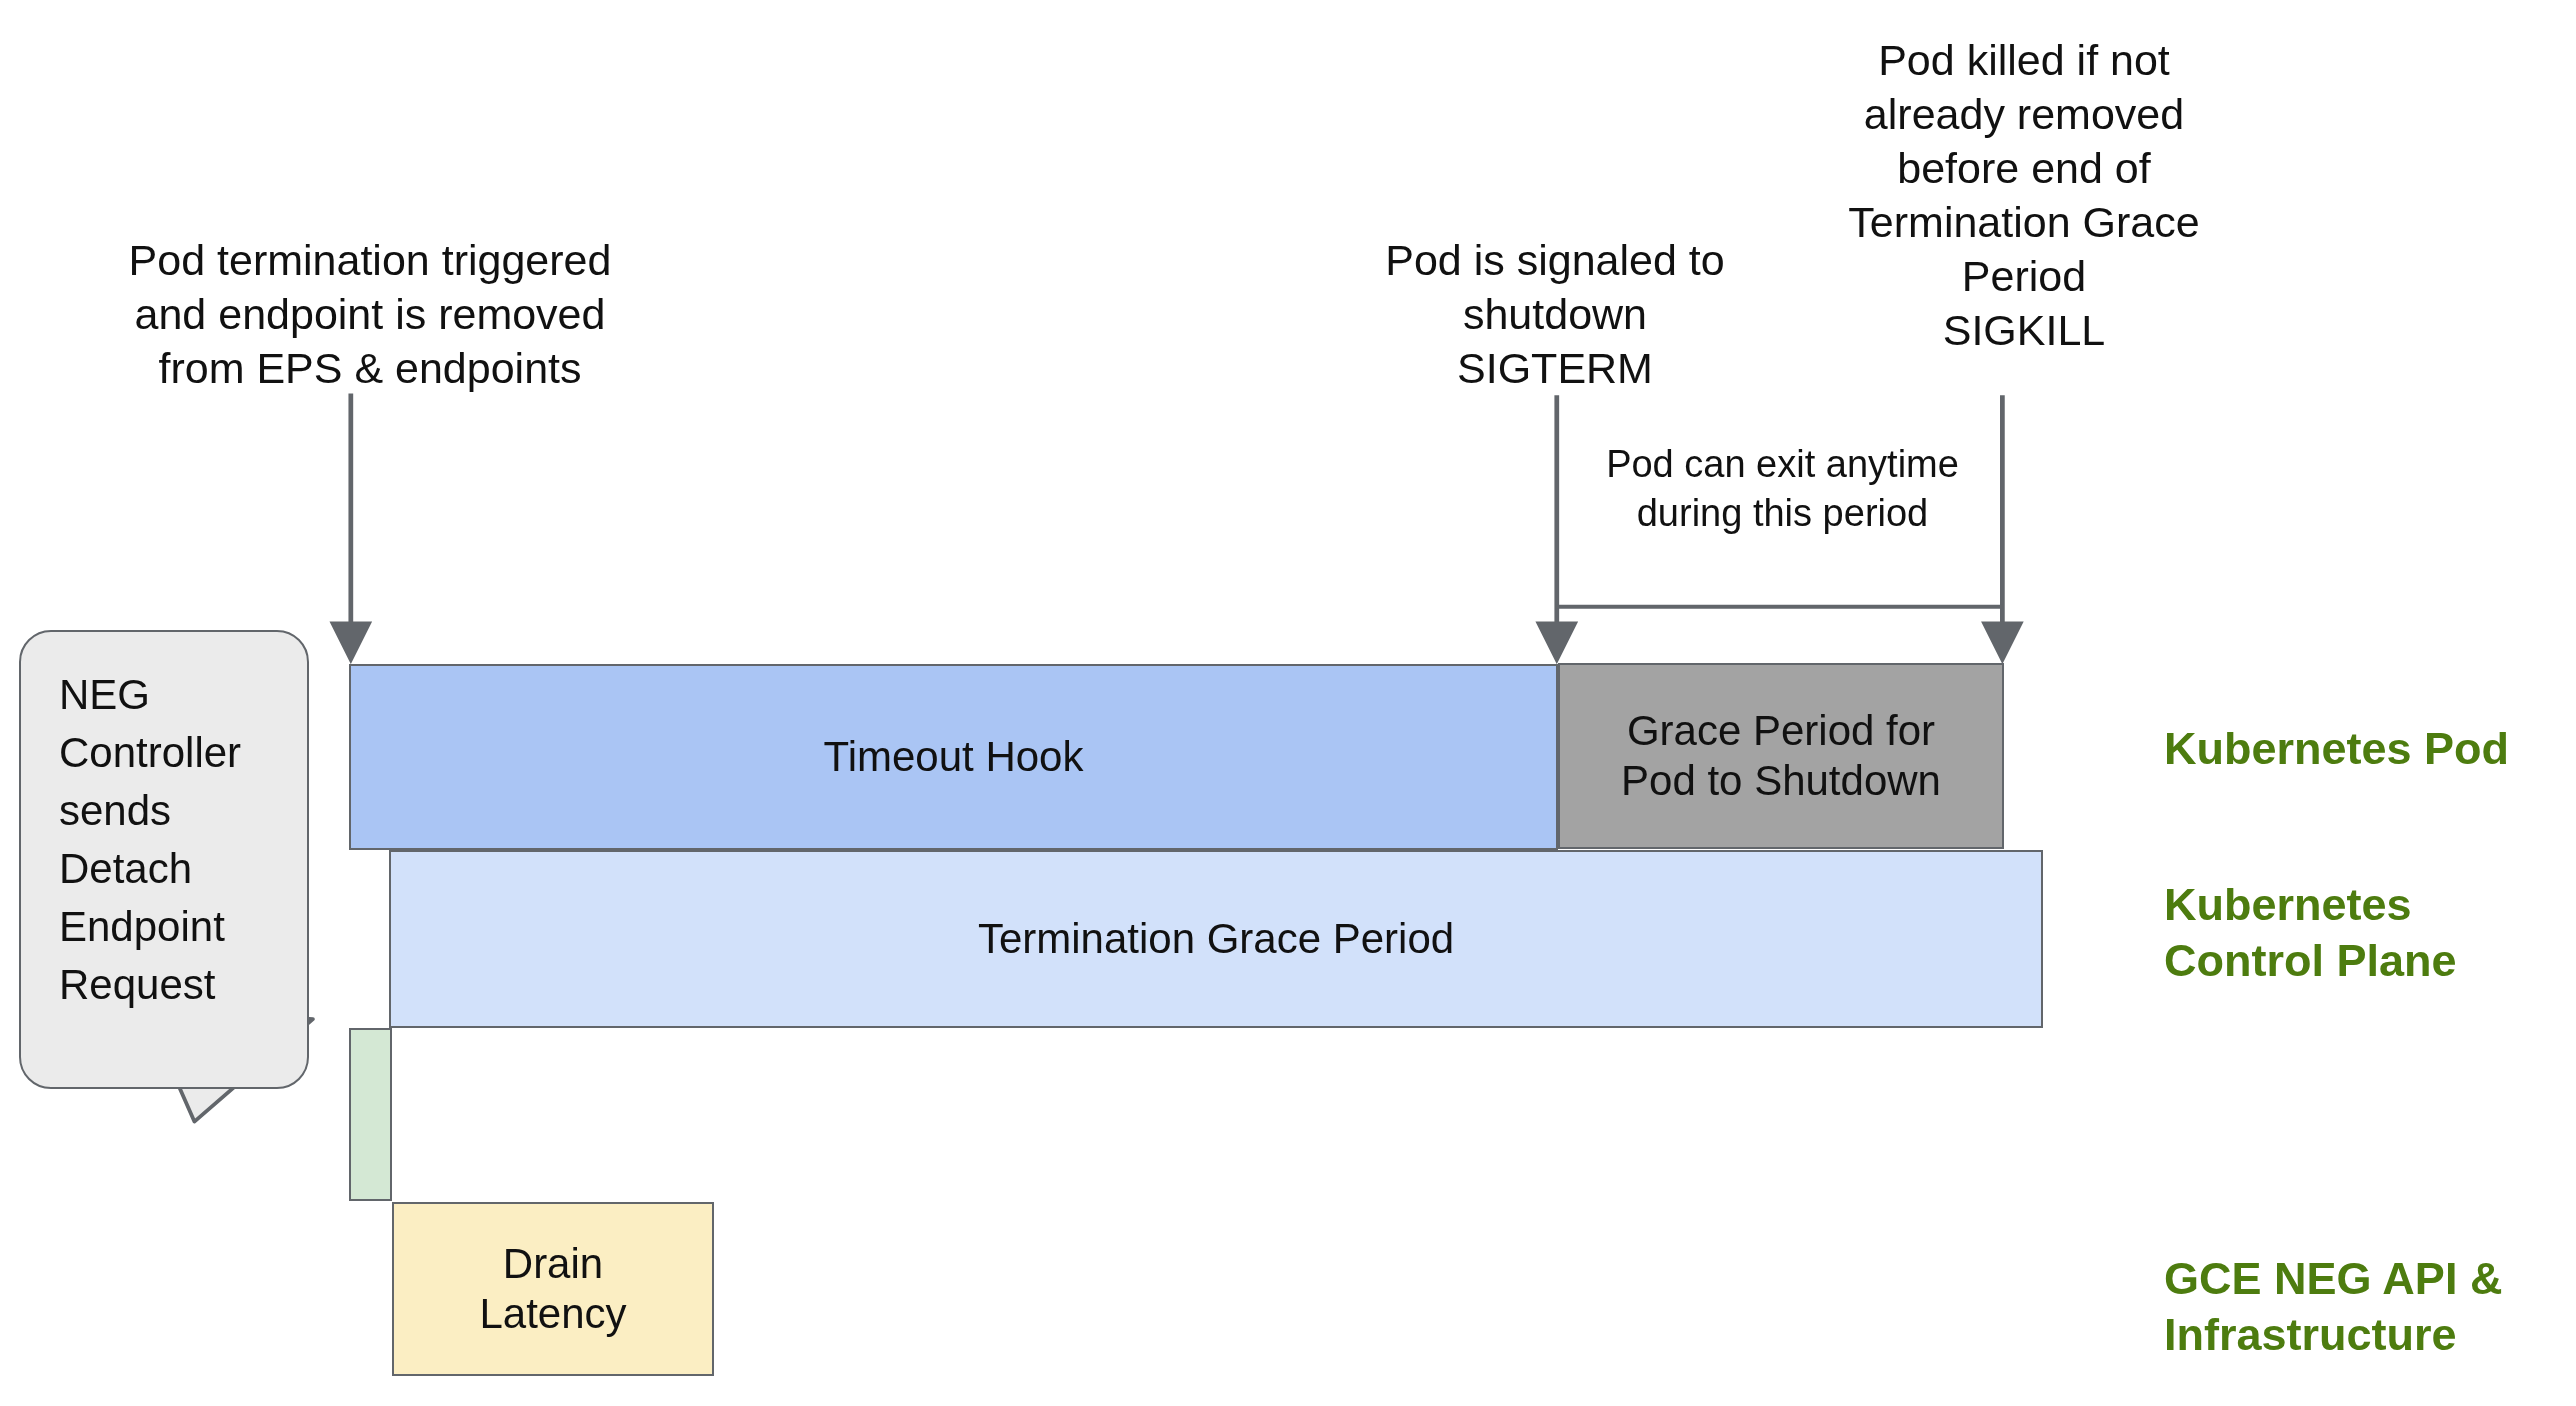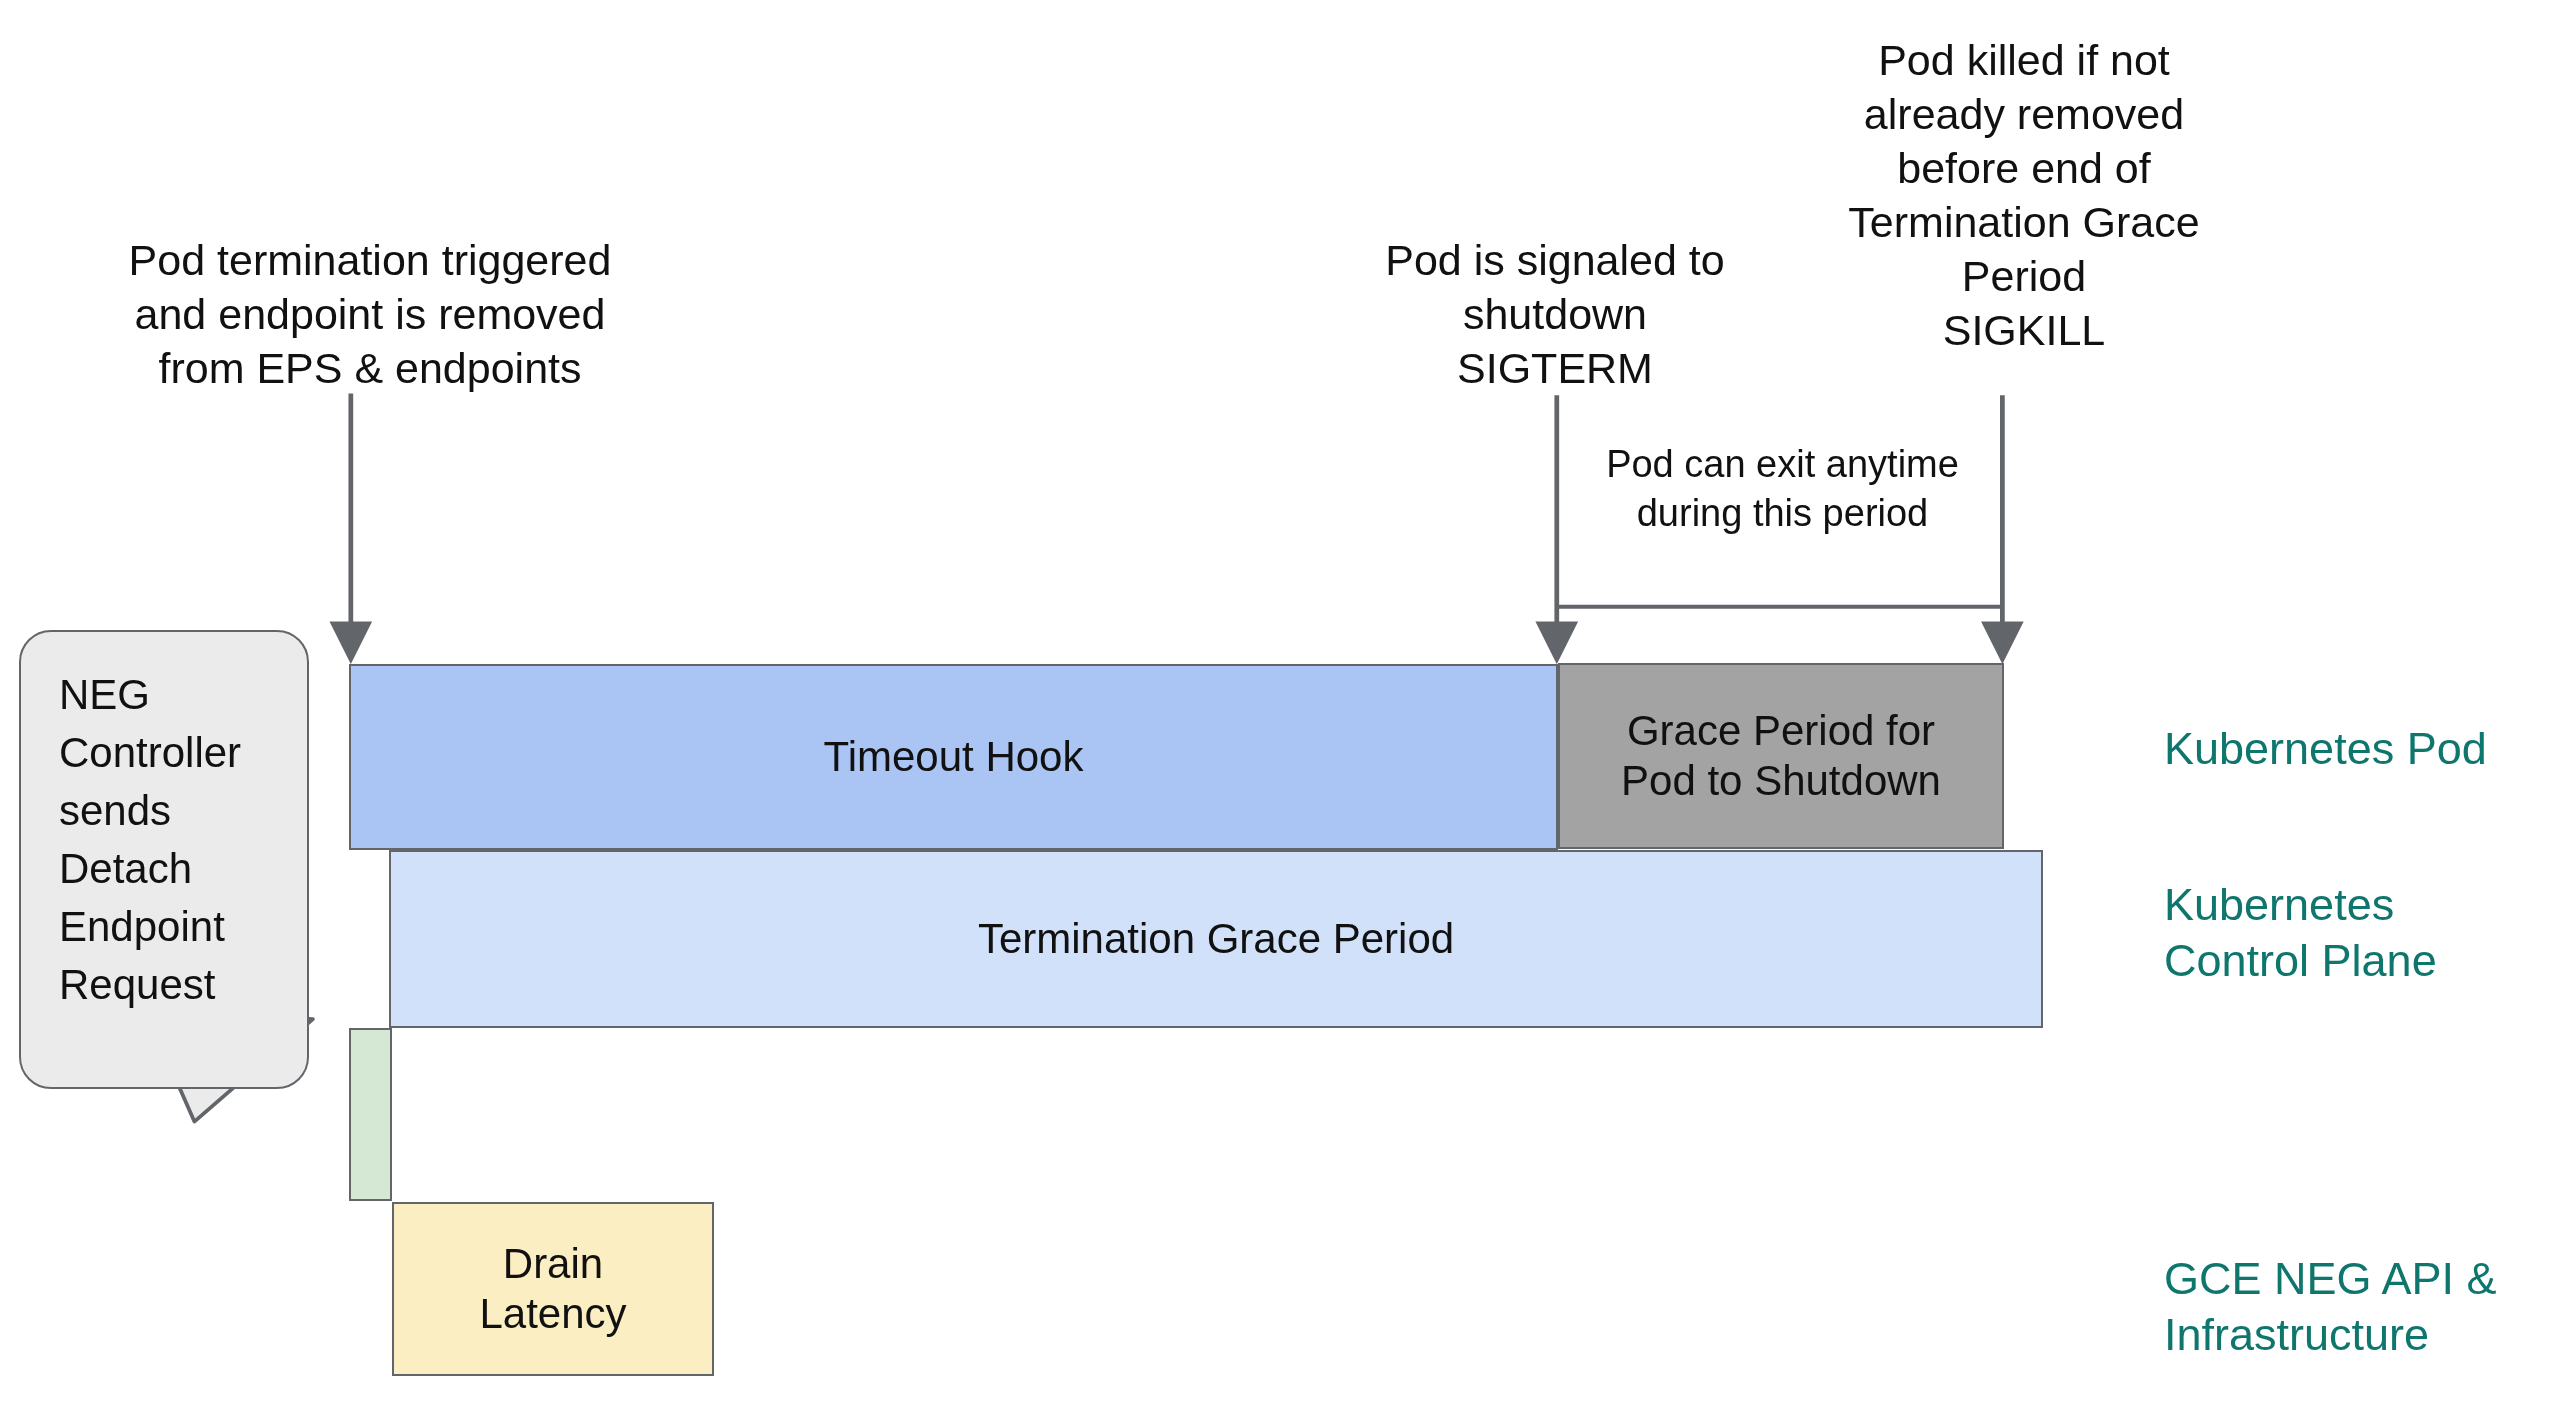--- a/index.html
+++ b/index.html
@@ -46,22 +46,23 @@
     font-size: 38px;
     line-height: 1.3;
   }
 
   
   .legend-label {
     position: absolute;
     left: 2164px;
     font-size: 45px;
     line-height: 1.25;
-    color: #0f766e;
-    white-space: pre-line;
+    color: #4d7c0f;
+    white-space: pre-line;
+    font-weight: bold;
   }
   #legend-pod          { top: 721px; }
   #legend-control      { top: 877px; }
   #legend-neg          { top: 1095px; }
   #legend-gce          { top: 1251px; }
 
   
   .bar {
     position: absolute;
     box-sizing: border-box;

